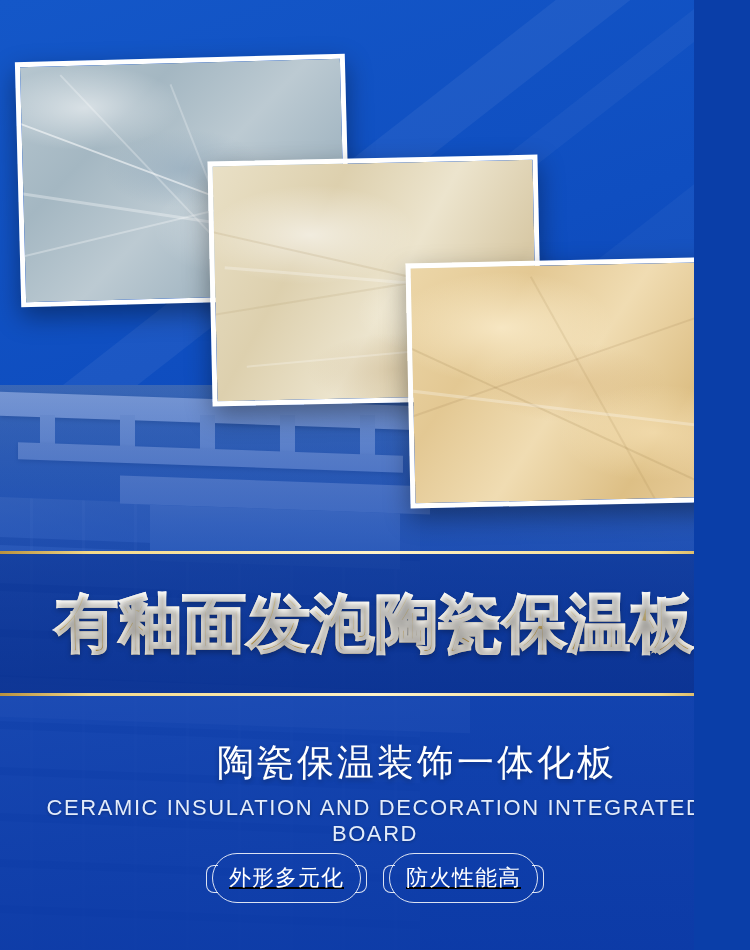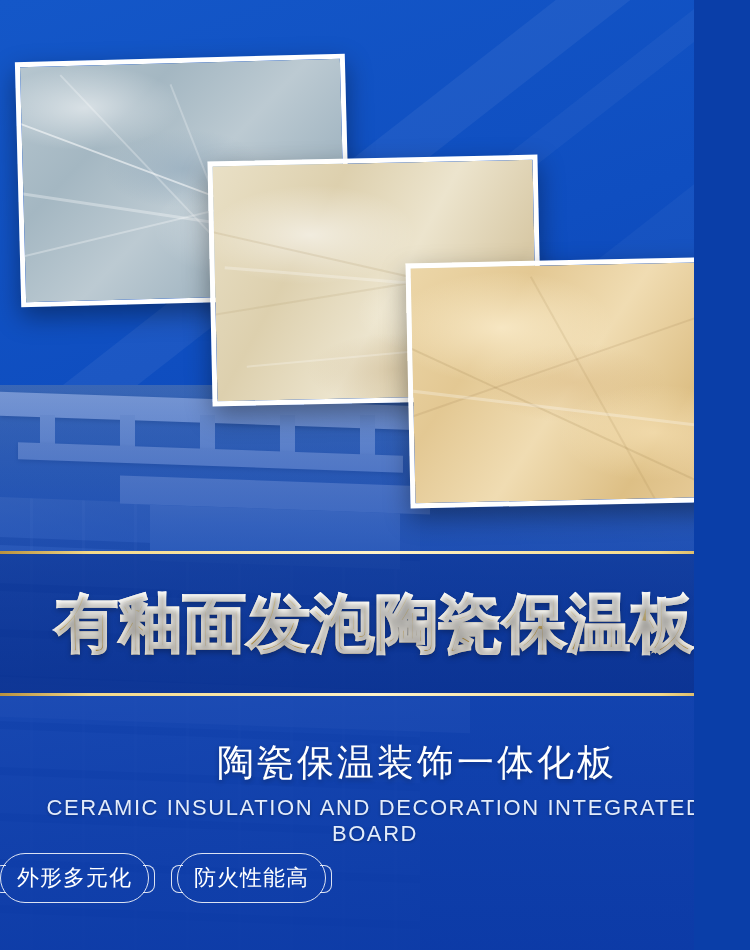--- a/index.html
+++ b/index.html
@@ -283,22 +283,23 @@
     text-shadow: 0 1px 3px rgba(0,0,0,0.30);
   }
 
   
   .pills {
     position: absolute;
     left: 0;
     top: 853px;
     width: 750px;
     display: flex;
-    justify-content: flex-start;
+    justify-content: center;
     gap: 28px;
+    text-decoration: underline;
   }
   .pill {
     border: 1px solid rgba(255,255,255,0.85);
     border-radius: 26px;
     padding: 0 16px;
     height: 50px;
     min-width: 146px;
     display: flex;
     align-items: center;
     justify-content: center;

